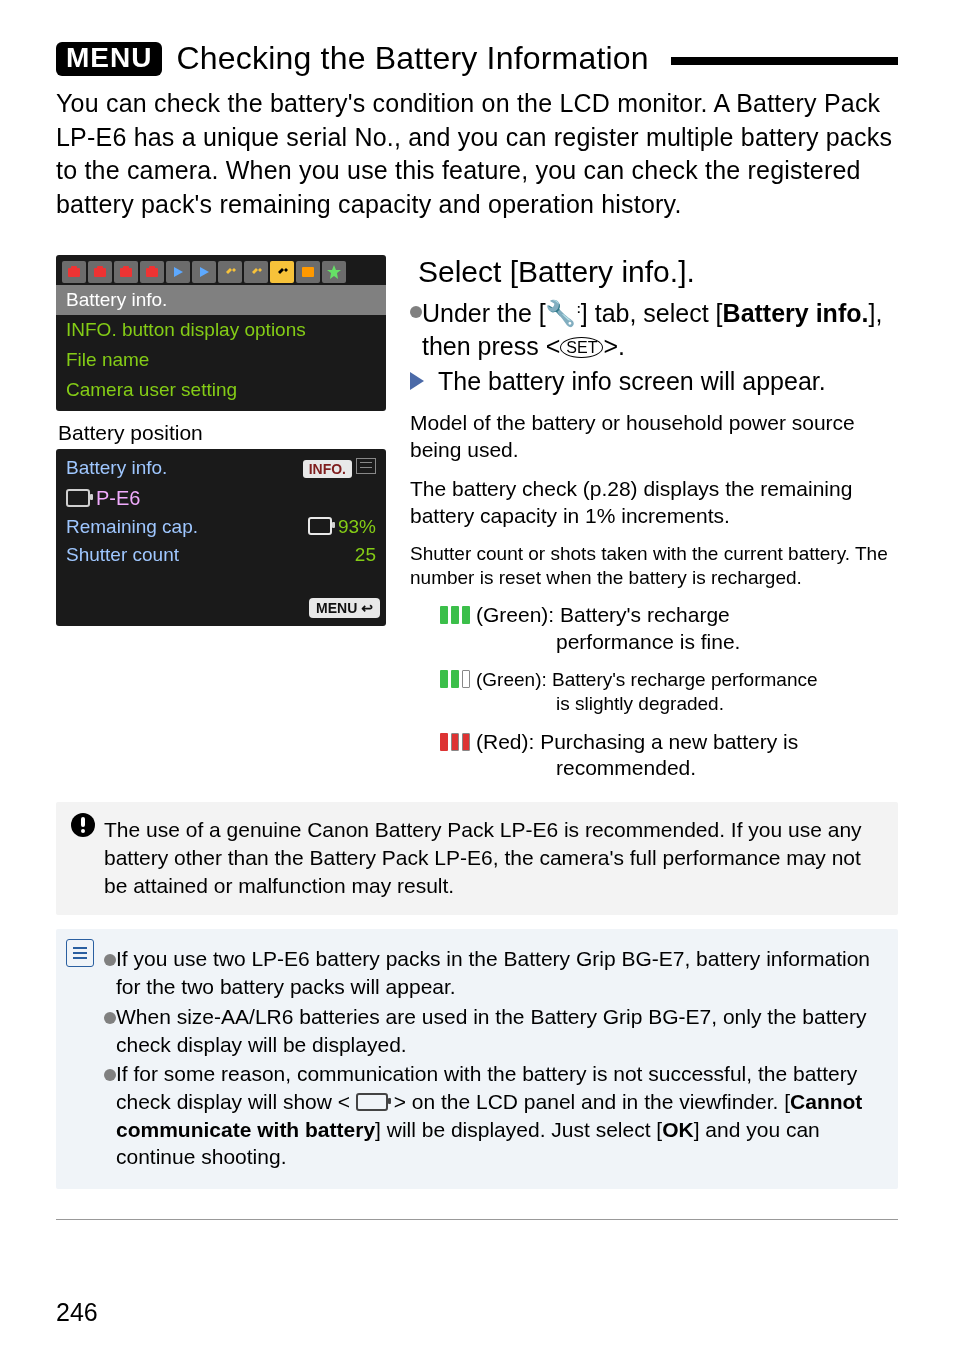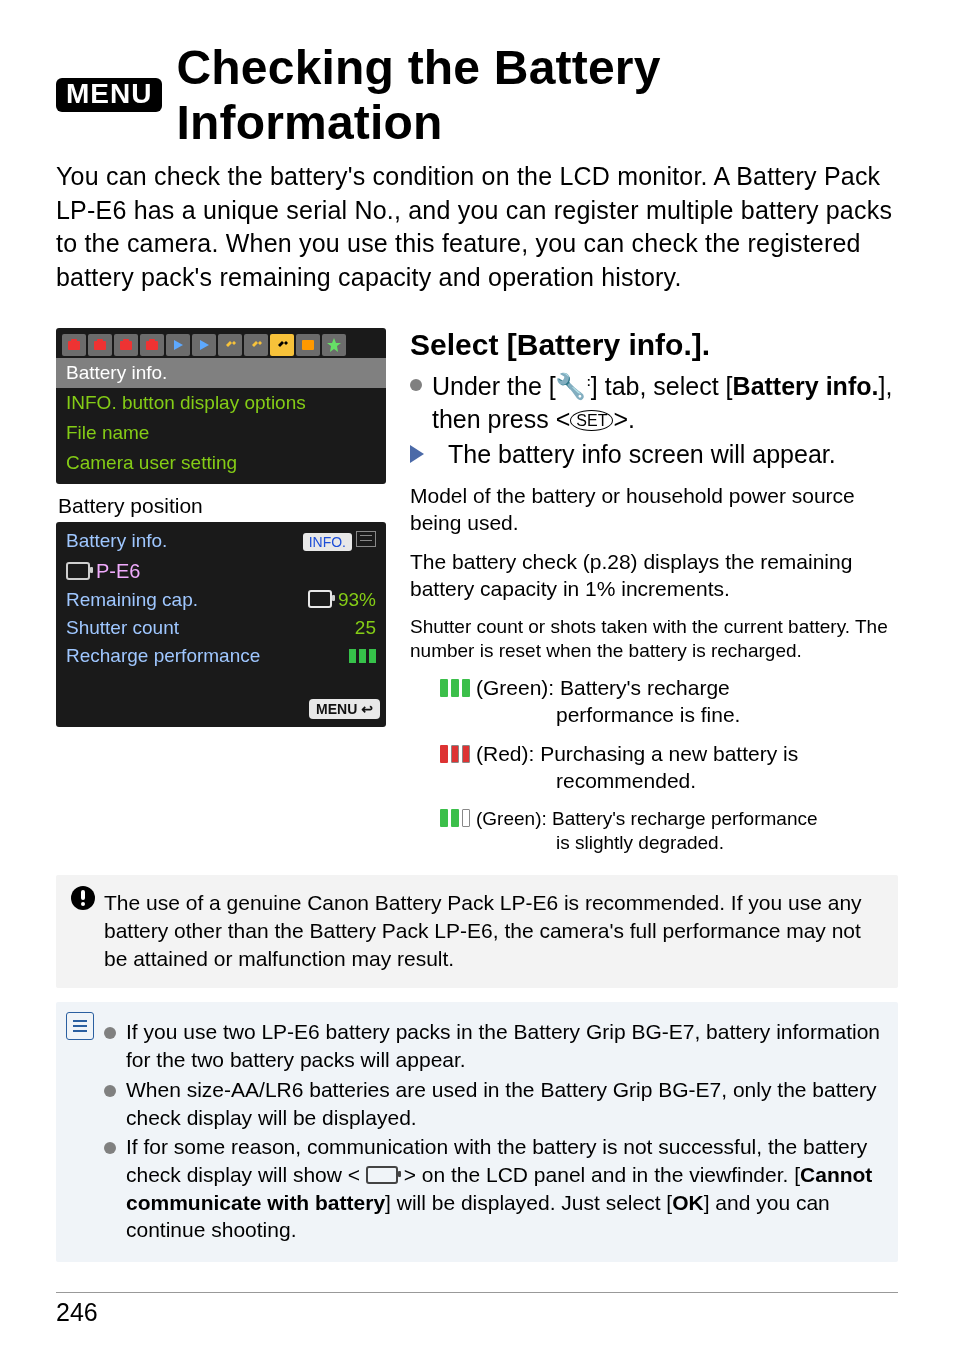--- a/index.html
+++ b/index.html
@@ -1,54 +1,54 @@
 <!DOCTYPE html>
 <html><head>
 <meta charset="utf-8">
 <style>
 @page{margin:0}
 body{margin:0;background:#fff;font-family:Arial,Helvetica,sans-serif;color:#000;-webkit-font-smoothing:antialiased}
 .page{width:954px;height:1345px;position:relative;box-sizing:border-box;padding:40px 56px 30px 56px}
 .title-row{display:flex;align-items:center;gap:14px;margin-bottom:10px}
 .menu-badge{background:#000;color:#fff;font-weight:700;font-size:28px;padding:2px 10px 4px;border-radius:6px;letter-spacing:1px;line-height:1}
-.title{font-size:48px;font-weight:700;letter-spacing:.2px}
+.title{font-size:32px;font-weight:400;letter-spacing:.2px}
 .title-line{flex:1;height:8px;background:#000;margin-left:8px;margin-top:4px}
 .intro{font-size:25px;line-height:1.34;margin:6px 0 34px 0;letter-spacing:.2px}
 .columns{display:flex;gap:24px;align-items:flex-start}
 .left{width:330px;flex:0 0 330px}
 .right{flex:1}
 .lcd{background:#1a1a1a;color:#fff;border-radius:3px;padding:0 0 6px 0;margin-bottom:6px}
 .tabs{display:flex;gap:2px;padding:6px 6px 2px 6px}
 .tab{width:24px;height:22px;background:#6c6c6c;border-radius:2px;display:flex;align-items:center;justify-content:center}
 .tab svg{width:16px;height:16px}
 .tab.red svg{fill:#e33}
 .tab.blue svg{fill:#5da9ff}
 .tab.yellow svg{fill:#f7c23a}
 .tab.sel{background:#f7c23a}
 .tab.sel svg{fill:#000}
 .tab.star svg{fill:#66e066}
 .menu-item{font-size:19px;padding:4px 10px;color:#84cc16}
 .menu-item.sel{background:#808080;color:#fff}
 .bp-label{font-size:21px;margin:10px 0 4px 2px}
 .lcd2{background:#1a1a1a;color:#fff;border-radius:3px;padding:8px 10px 10px 10px;position:relative}
 .lcd2 .hdr{display:flex;justify-content:space-between;align-items:center;font-size:19px;color:#9fc7ff;margin-bottom:8px}
-.info-pill{background:#e8e8e8;color:#1d4ed8;font-weight:400;font-size:14px;padding:1px 6px;border-radius:3px}
+.info-pill{background:#e8e8e8;color:#7f1d1d;font-weight:700;font-size:14px;padding:1px 6px;border-radius:3px}
 .list-pill{display:inline-block;width:18px;height:14px;border:1px solid #888;margin-left:4px;position:relative}
 .list-pill::before,.list-pill::after{content:"";position:absolute;left:3px;right:3px;top:3px;height:1px;background:#888}
 .list-pill::after{top:8px}
 .batt-icon{display:inline-block;width:20px;height:14px;border:2px solid #cfcfcf;border-radius:3px;position:relative;margin-right:6px;vertical-align:-2px}
 .batt-icon::after{content:"";position:absolute;right:-5px;top:3px;width:3px;height:6px;background:#cfcfcf;border-radius:1px}
 .lp{color:#f0abfc;font-size:20px}
 .kv{display:flex;justify-content:space-between;font-size:19px;color:#9fc7ff;margin:6px 0}
 .kv .v{color:#84cc16}
 .bars{display:inline-flex;gap:3px;vertical-align:-1px}
 .bars i{width:7px;height:14px;background:#36c24a;display:inline-block}
 .menu-pill{display:inline-flex;align-items:center;gap:4px;background:#e8e8e8;color:#111;font-weight:700;font-size:14px;padding:2px 7px;border-radius:4px;position:absolute;right:6px;bottom:8px}
-.step-title{font-size:30px;font-weight:700;margin:0 0 8px 0}
-.bullet{display:flex;gap:10px;font-size:25px;line-height:1.32;margin:2px 0}
+.step-title{font-size:30px;font-weight:400;margin:0 0 8px 8px}
+.bullet{display:flex;font-size:25px;line-height:1.32;margin:2px 0}
 .bullet .dot{width:12px;height:12px;background:#808080;border-radius:50%;margin-top:9px;flex:0 0 12px}
 .bullet .tri{width:0;height:0;border-left:14px solid #4b6aa8;border-top:9px solid transparent;border-bottom:9px solid transparent;margin-top:7px;flex:0 0 14px}
 .set-key{display:inline-block;border:1.5px solid #000;border-radius:50%;padding:0 5px;font-size:16px;vertical-align:2px;line-height:1.2}
 .wrench{display:inline-block;font-weight:700}
 .anno{font-size:21px;line-height:1.28;margin:12px 0 6px 0}
 .anno.small{font-size:19px}
 .sub{margin-left:30px}
 .lvl{display:inline-flex;gap:3px;vertical-align:-2px;margin-right:6px}
 .lvl i{width:8px;height:18px;background:#3bbf4a;display:inline-block;border-radius:1px}
 .lvl i.off{background:transparent;border:1px solid #888;width:6px;height:16px}
@@ -159,28 +159,20 @@
       </div>
       <div class="lp"><span class="batt-icon"></span><span>P-E6</span></div>
       <div class="kv">
             <span>Remaining cap.</span>
             <span class="v"><span class="batt-icon" style="border-color:#e8e8e8"></span><span>93%</span></span>
           </div>
       <div class="kv">
             <span>Shutter count</span>
             <span class="v">25</span>
           </div>
-      <div class="kv">
-            <span>Recharge performance</span>
-            <span class="v"><span class="bars">
-                <i></i>
-                <i></i>
-                <i></i>
-              </span></span>
-          </div>
       <div style="height:44px"></div>
       <span class="menu-pill"><span>MENU</span> ↩</span>
     </div>
   </div>
 
   <div class="right">
     <div class="step-title">Select [Battery info.].</div>
     <div class="bullet">
       <span class="dot"></span>
       <span><span>Under the [</span><span class="wrench">🔧<sup style="font-size:12px">:</sup></span><span>] tab, select [</span><b>Battery info.</b><span>], then press &lt;</span><span class="set-key">SET</span><span>&gt;.</span></span>
@@ -195,35 +187,35 @@
     <div class="anno small">Shutter count or shots taken with the current battery. The number is reset when the battery is recharged.</div>
 
     <div class="anno sub">
       <span class="lvl">
             <i></i>
             <i></i>
             <i></i>
           </span><span>(Green): Battery's recharge</span><br>
       <span class="ind">performance is fine.</span>
     </div>
+    <div class="anno sub small">
+      <span class="lvl">
+            <i></i>
+            <i></i>
+            <i class="off"></i>
+          </span><span>(Green): Battery's recharge performance</span><br>
+      <span class="ind">is slightly degraded.</span>
+    </div>
     <div class="anno sub">
       <span class="lvl red">
             <i></i>
             <i class="off"></i>
             <i class="off"></i>
           </span><span>(Red): Purchasing a new battery is</span><br>
       <span class="ind">recommended.</span>
-    </div>
-    <div class="anno sub small">
-      <span class="lvl">
-            <i></i>
-            <i></i>
-            <i class="off"></i>
-          </span><span>(Green): Battery's recharge performance</span><br>
-      <span class="ind">is slightly degraded.</span>
     </div>
   </div>
 </div>
 
 <div class="note1">
   <svg class="exc" viewBox="0 0 26 26">
         <circle cx="13" cy="13" r="12" fill="#000"></circle>
         <rect x="11" y="5" width="4" height="10" fill="#fff" rx="2"></rect>
         <circle cx="13" cy="19" r="2" fill="#fff"></circle>
       </svg>

